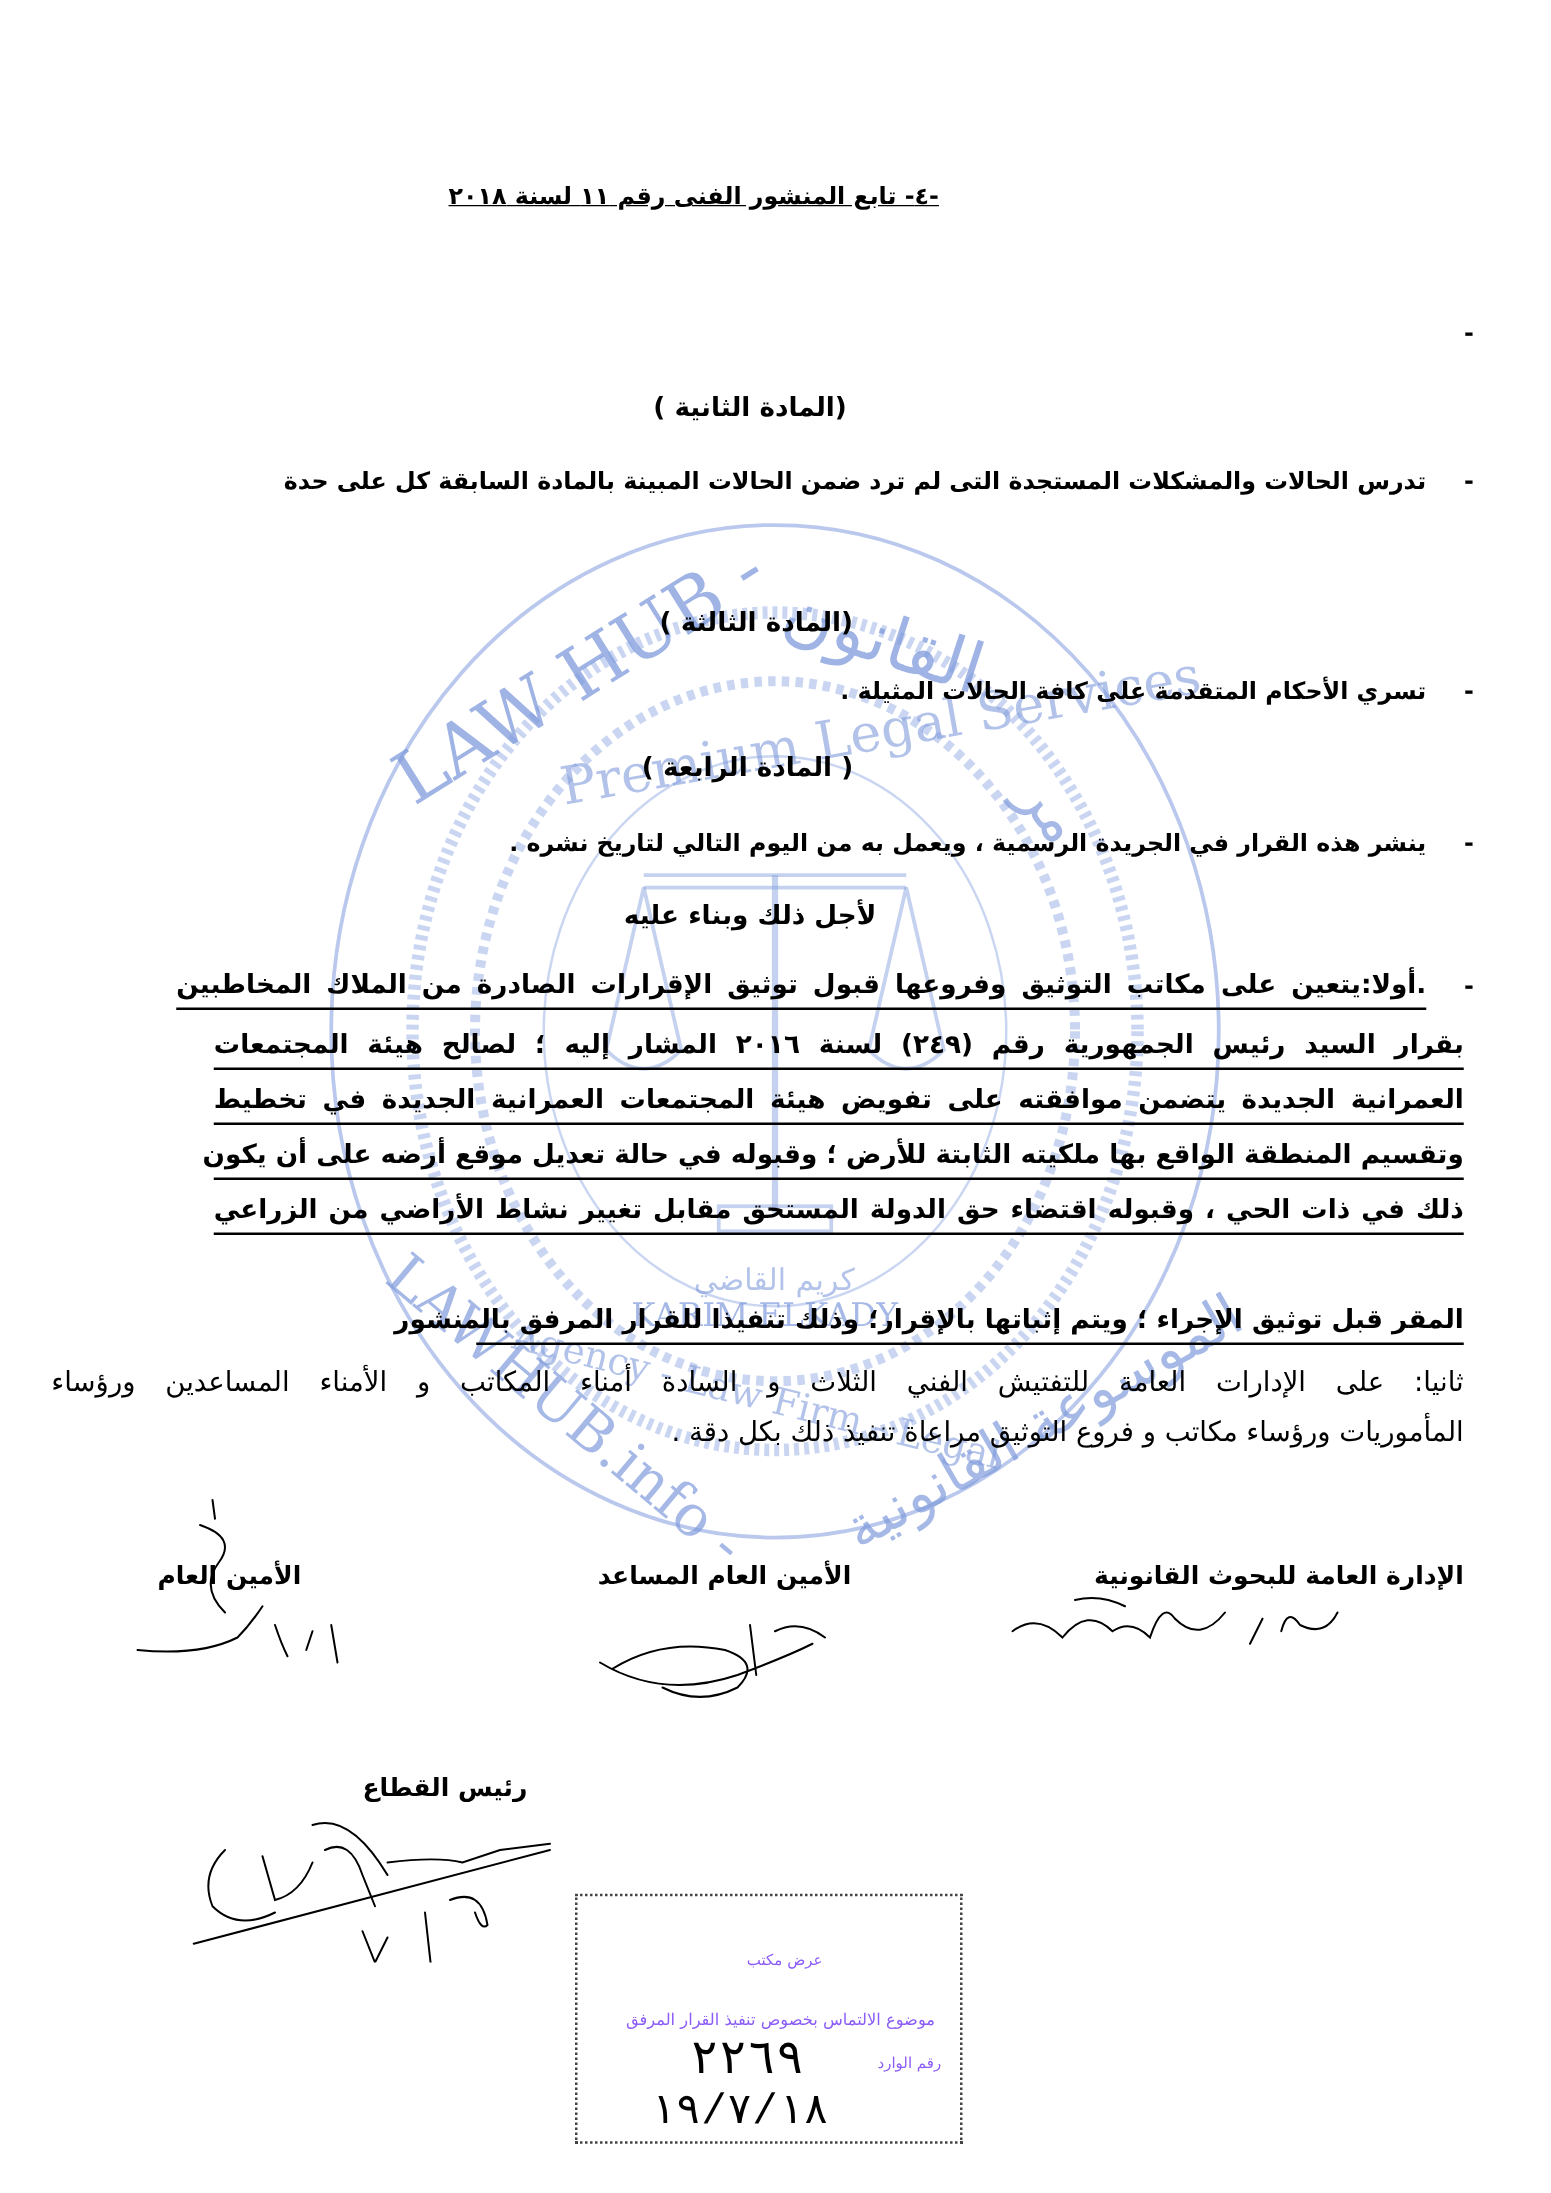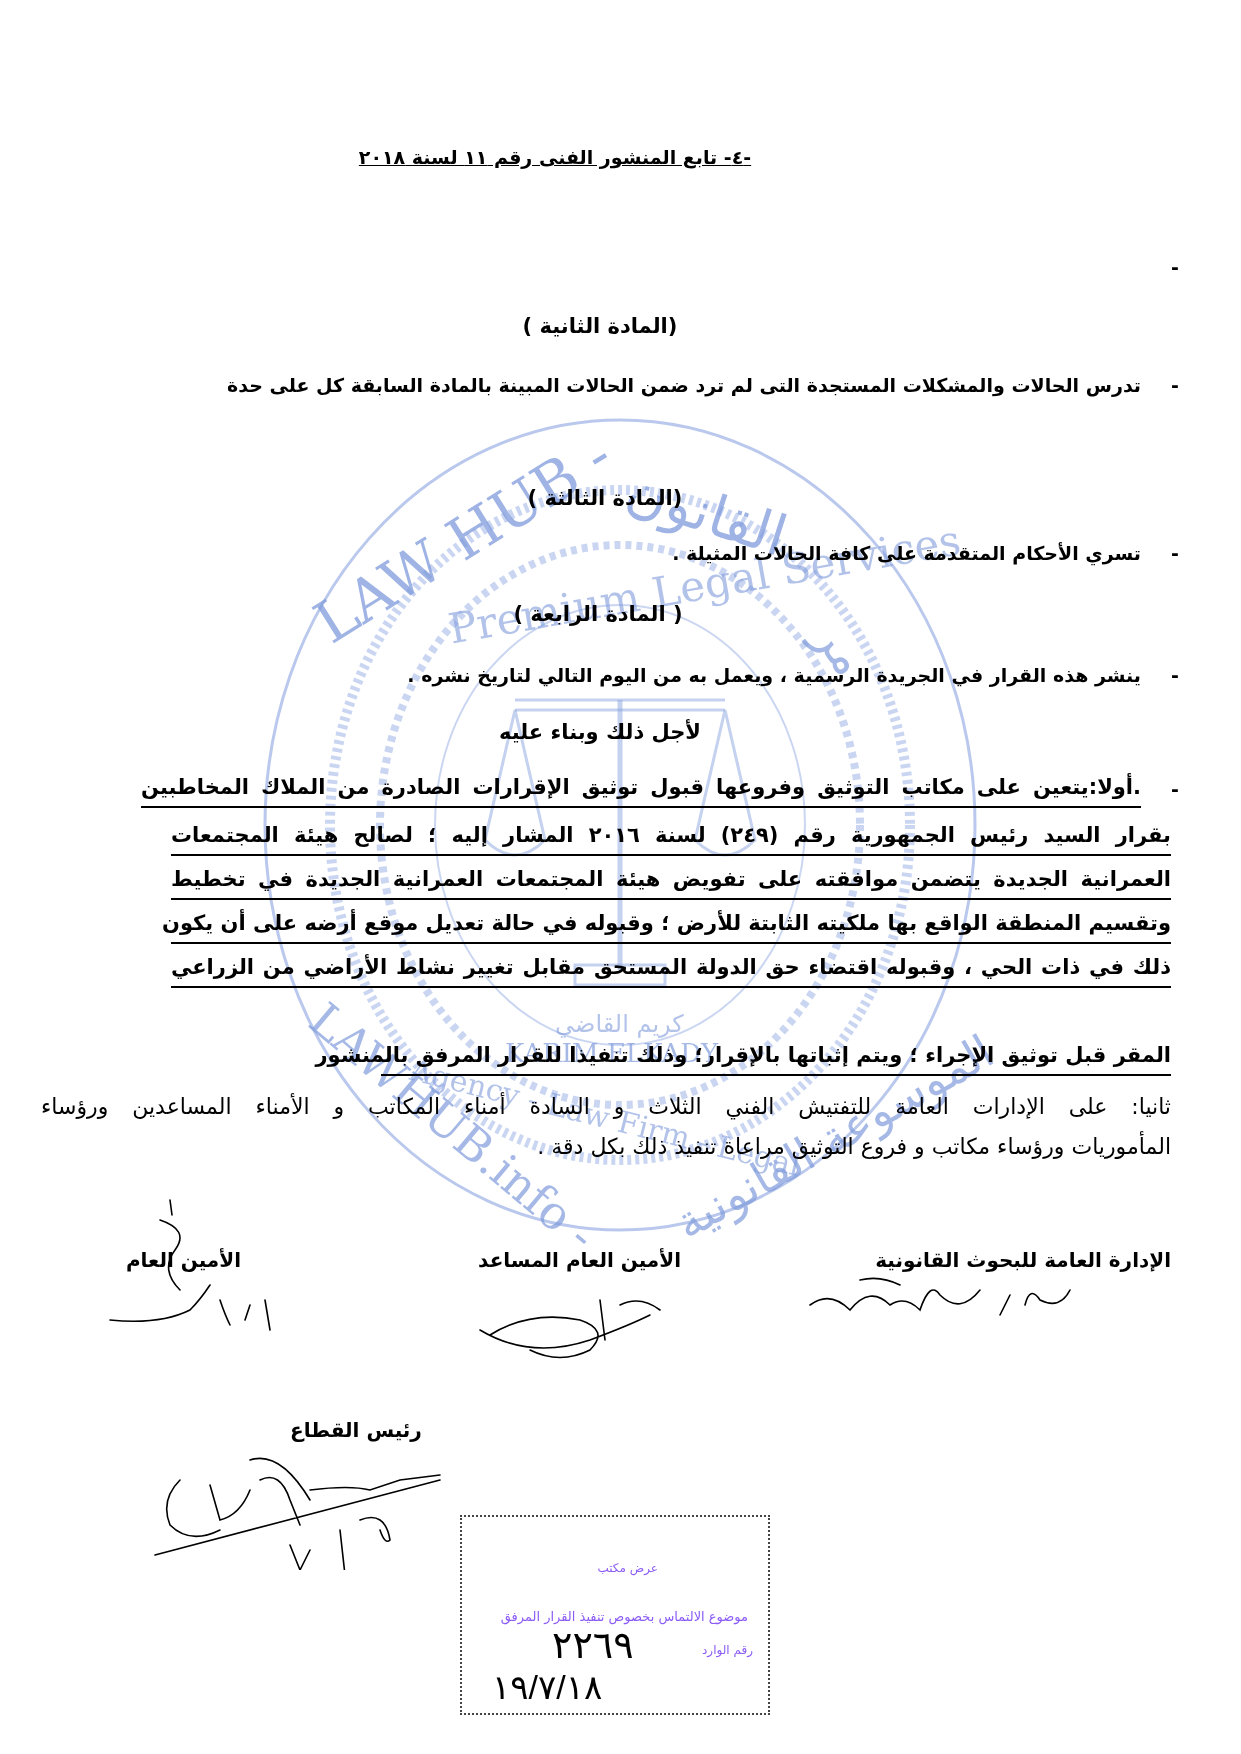--- a/index.html
+++ b/index.html
@@ -26,22 +26,22 @@
 
     .second-line { position: absolute; font-size: 22px; font-weight: normal; white-space: nowrap; }
 
     .sig-title { position: absolute; font-size: 20px; font-weight: bold; white-space: nowrap; }
     .sig-svg { position: absolute; }
     .sig-svg path { fill: none; stroke: #000; stroke-width: 1.6; stroke-linecap: round; }
 
     .stamp { position: absolute; left: 460px; top: 1515px; width: 310px; height: 200px;
              border: 2px dotted #444; box-sizing: border-box; }
     .stamp-line { position: absolute; font-size: 12px; color: #8b5cf6; white-space: nowrap; direction: rtl; }
-    .stamp-number { position: absolute; font-size: 38px; font-family: Liberation Serif, serif; color: #000; white-space: nowrap; }
-    .stamp-date { position: absolute; font-size: 34px; font-family: Liberation Sans, sans-serif; white-space: nowrap; }
+    .stamp-number { position: absolute; font-size: 38px; font-family: Liberation Mono, monospace; color: #000; white-space: nowrap; }
+    .stamp-date { position: absolute; font-size: 34px; font-family: Liberation Mono, monospace; white-space: nowrap; margin-left: 28px; }
   </style>
 </head>
 <body>
 
 <div class="page">
 
   <div class="watermark">
     <svg viewBox="0 0 730 830">
       <ellipse cx="365" cy="415" rx="355" ry="405" fill="none" stroke="#8aa4e0" stroke-width="3" opacity="0.6"></ellipse>
       <ellipse cx="365" cy="415" rx="290" ry="335" fill="none" stroke="#8aa4e0" stroke-width="10" stroke-dasharray="4 4" opacity="0.45"></ellipse>

